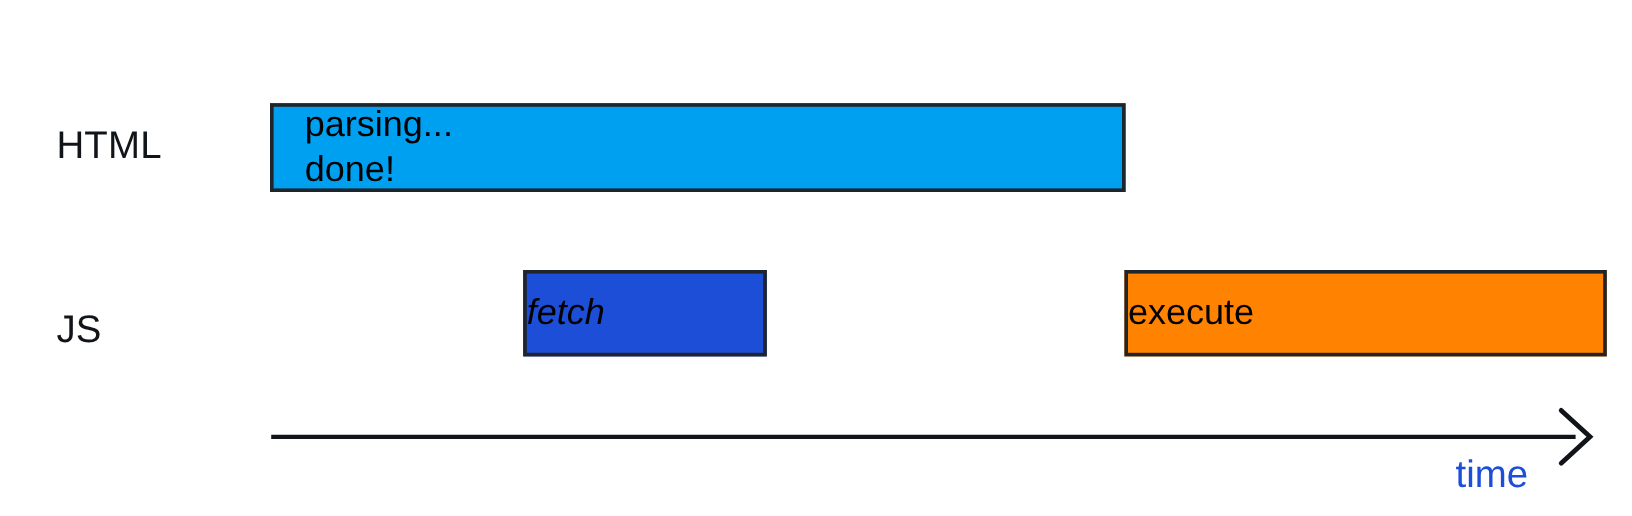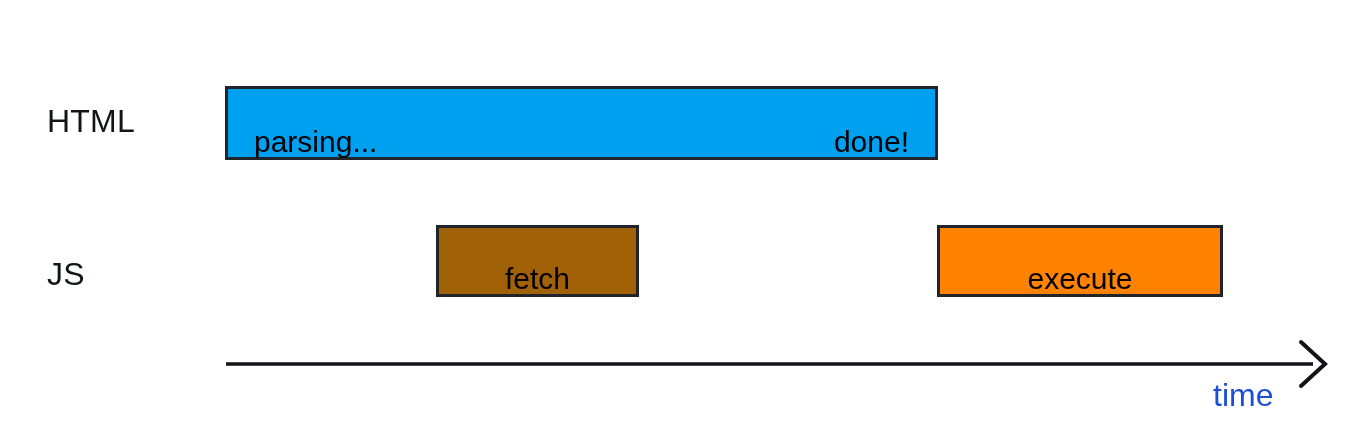--- a/index.html
+++ b/index.html
@@ -31,22 +31,23 @@
   }
   #label-html { left: 47px; top: 63px; }
   #label-js   { left: 47px; top: 216px; }
 
   
   .bar {
     position: absolute;
     box-sizing: border-box;
     border: 3px solid #20242b;
     display: flex;
-    align-items: flex-end;
+    align-items: flex-start;
     line-height: 1;
+    flex-direction: column;
   }
   .bar-text {
     font-size: 30px;
     color: #000000;
     white-space: nowrap;
     line-height: 1;
   }
 
   
   #bar-html-parsing {
@@ -58,29 +59,30 @@
     justify-content: space-between;
     padding: 0 26px;
   }
 
   
   #bar-js-fetch {
     left: 436px;
     top: 183px;
     width: 203px;
     height: 72px;
-    background: #a16207;
+    background: #1d4ed8;
     justify-content: center;
+    font-style: italic;
   }
 
   
   #bar-js-execute {
     left: 937px;
     top: 183px;
-    width: 286px;
+    width: 402px;
     height: 72px;
     background: #ff8200;
     justify-content: center;
   }
 
   
   #time-axis {
     position: absolute;
     left: 215px;
     top: 295px;

